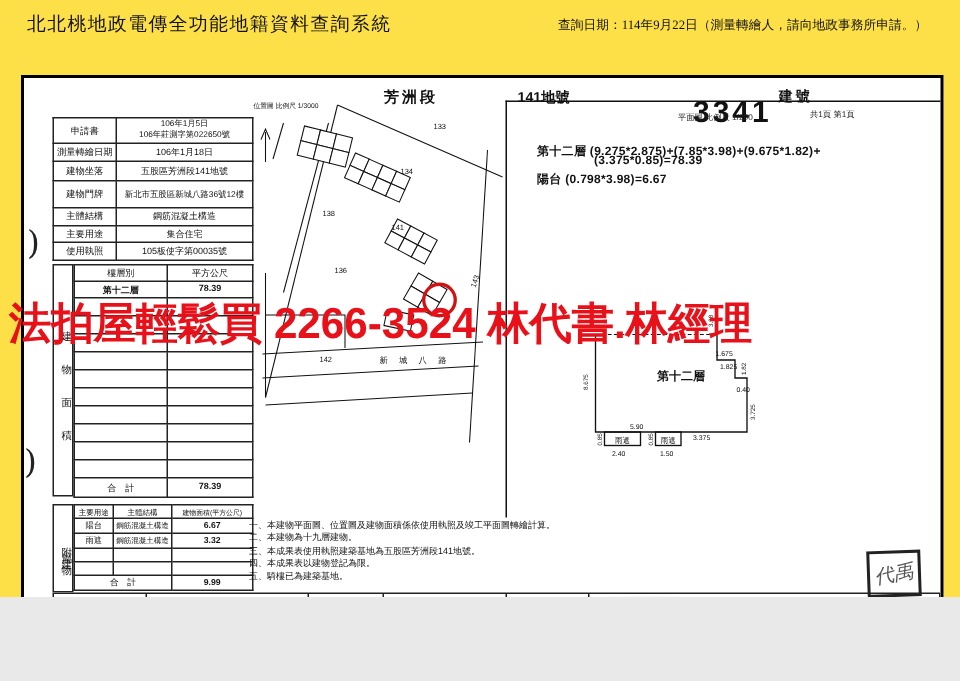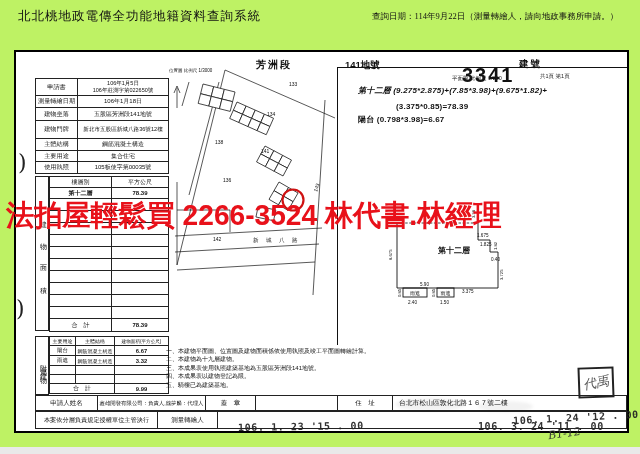--- a/index.html
+++ b/index.html
@@ -1,16 +1,16 @@
 <!DOCTYPE html>
 <html><head>
 <meta charset="utf-8">
 <style>
   html,body{margin:0;padding:0;background:#e9e9e9;}
-  .page{position:relative;width:640px;height:447px;background:#bef264;overflow:hidden;
+  .page{position:relative;width:640px;height:398px;background:#fde047;overflow:hidden;
         font-family:"Liberation Sans",sans-serif;color:#111;}
   .abs{position:absolute;}
   .doc-border{position:absolute;left:14px;top:50px;width:611px;height:379px;border:2px solid #000;background:#fff;}
   .sys-title{position:absolute;left:18px;top:8px;font-size:12.5px;font-family:"Liberation Serif",serif;letter-spacing:1px;}
   .sys-sub{position:absolute;left:18px;top:27px;font-size:9.5px;font-family:"Liberation Serif",serif;}
   .qdate{position:absolute;left:372px;top:11px;font-size:8.5px;font-family:"Liberation Serif",serif;}
   .office-title{position:absolute;left:36px;top:58px;font-size:11px;font-weight:bold;letter-spacing:1px;}
   .section-name{position:absolute;left:256px;top:58px;font-size:10px;font-weight:bold;letter-spacing:2px;}
   .land-no{position:absolute;left:345px;top:59px;font-size:9.5px;font-weight:bold;}
   .bno{position:absolute;left:450px;top:64px;font-size:20px;font-weight:bold;letter-spacing:2px;margin-left:12px;}
@@ -284,21 +284,21 @@
     <text class="maplbl" x="122" y="26">133</text>
     <text class="maplbl" x="100" y="56">134</text>
     <text class="maplbl" x="48" y="84">138</text>
     <text class="maplbl" x="94" y="93">141</text>
     <text class="maplbl" x="56" y="122">136</text>
     <text class="maplbl" x="150" y="132" transform="rotate(-72 150 132)">143</text>
     <text class="maplbl" x="46" y="181">142</text>
     <text x="86" y="182" style="font-size:5.5px;letter-spacing:3px">新 城 八 路</text>
   </svg>
 
-  <div class="formula" style="left:358px;top:85px;font-style:italic;">第十二層 (9.275*2.875)+(7.85*3.98)+(9.675*1.82)+</div>
+  <div class="formula" style="left:358px;top:95px;">第十二層 (9.275*2.875)+(7.85*3.98)+(9.675*1.82)+</div>
   <div class="formula" style="left:396px;top:102px;">(3.375*0.85)=78.39</div>
   <div class="formula" style="left:358px;top:114px;">陽台 (0.798*3.98)=6.67</div>
 
   <svg class="abs" style="left:350px;top:200px;z-index:2;" width="280" height="145" viewBox="0 0 280 145">
     <path class="pl" d="M47,23 L47,88 L148,88 L148,52 L140,52 L140,40 L128,40 L128,23"></path>
     <path class="pld" d="M47,23 L128,23"></path>
     <path class="pld" d="M128,8 L128,23"></path>
     <text x="88" y="53" style="font-size:8px;font-weight:bold">第十二層</text>
 
     <rect class="pl" x="53" y="88" width="24" height="9"></rect>

